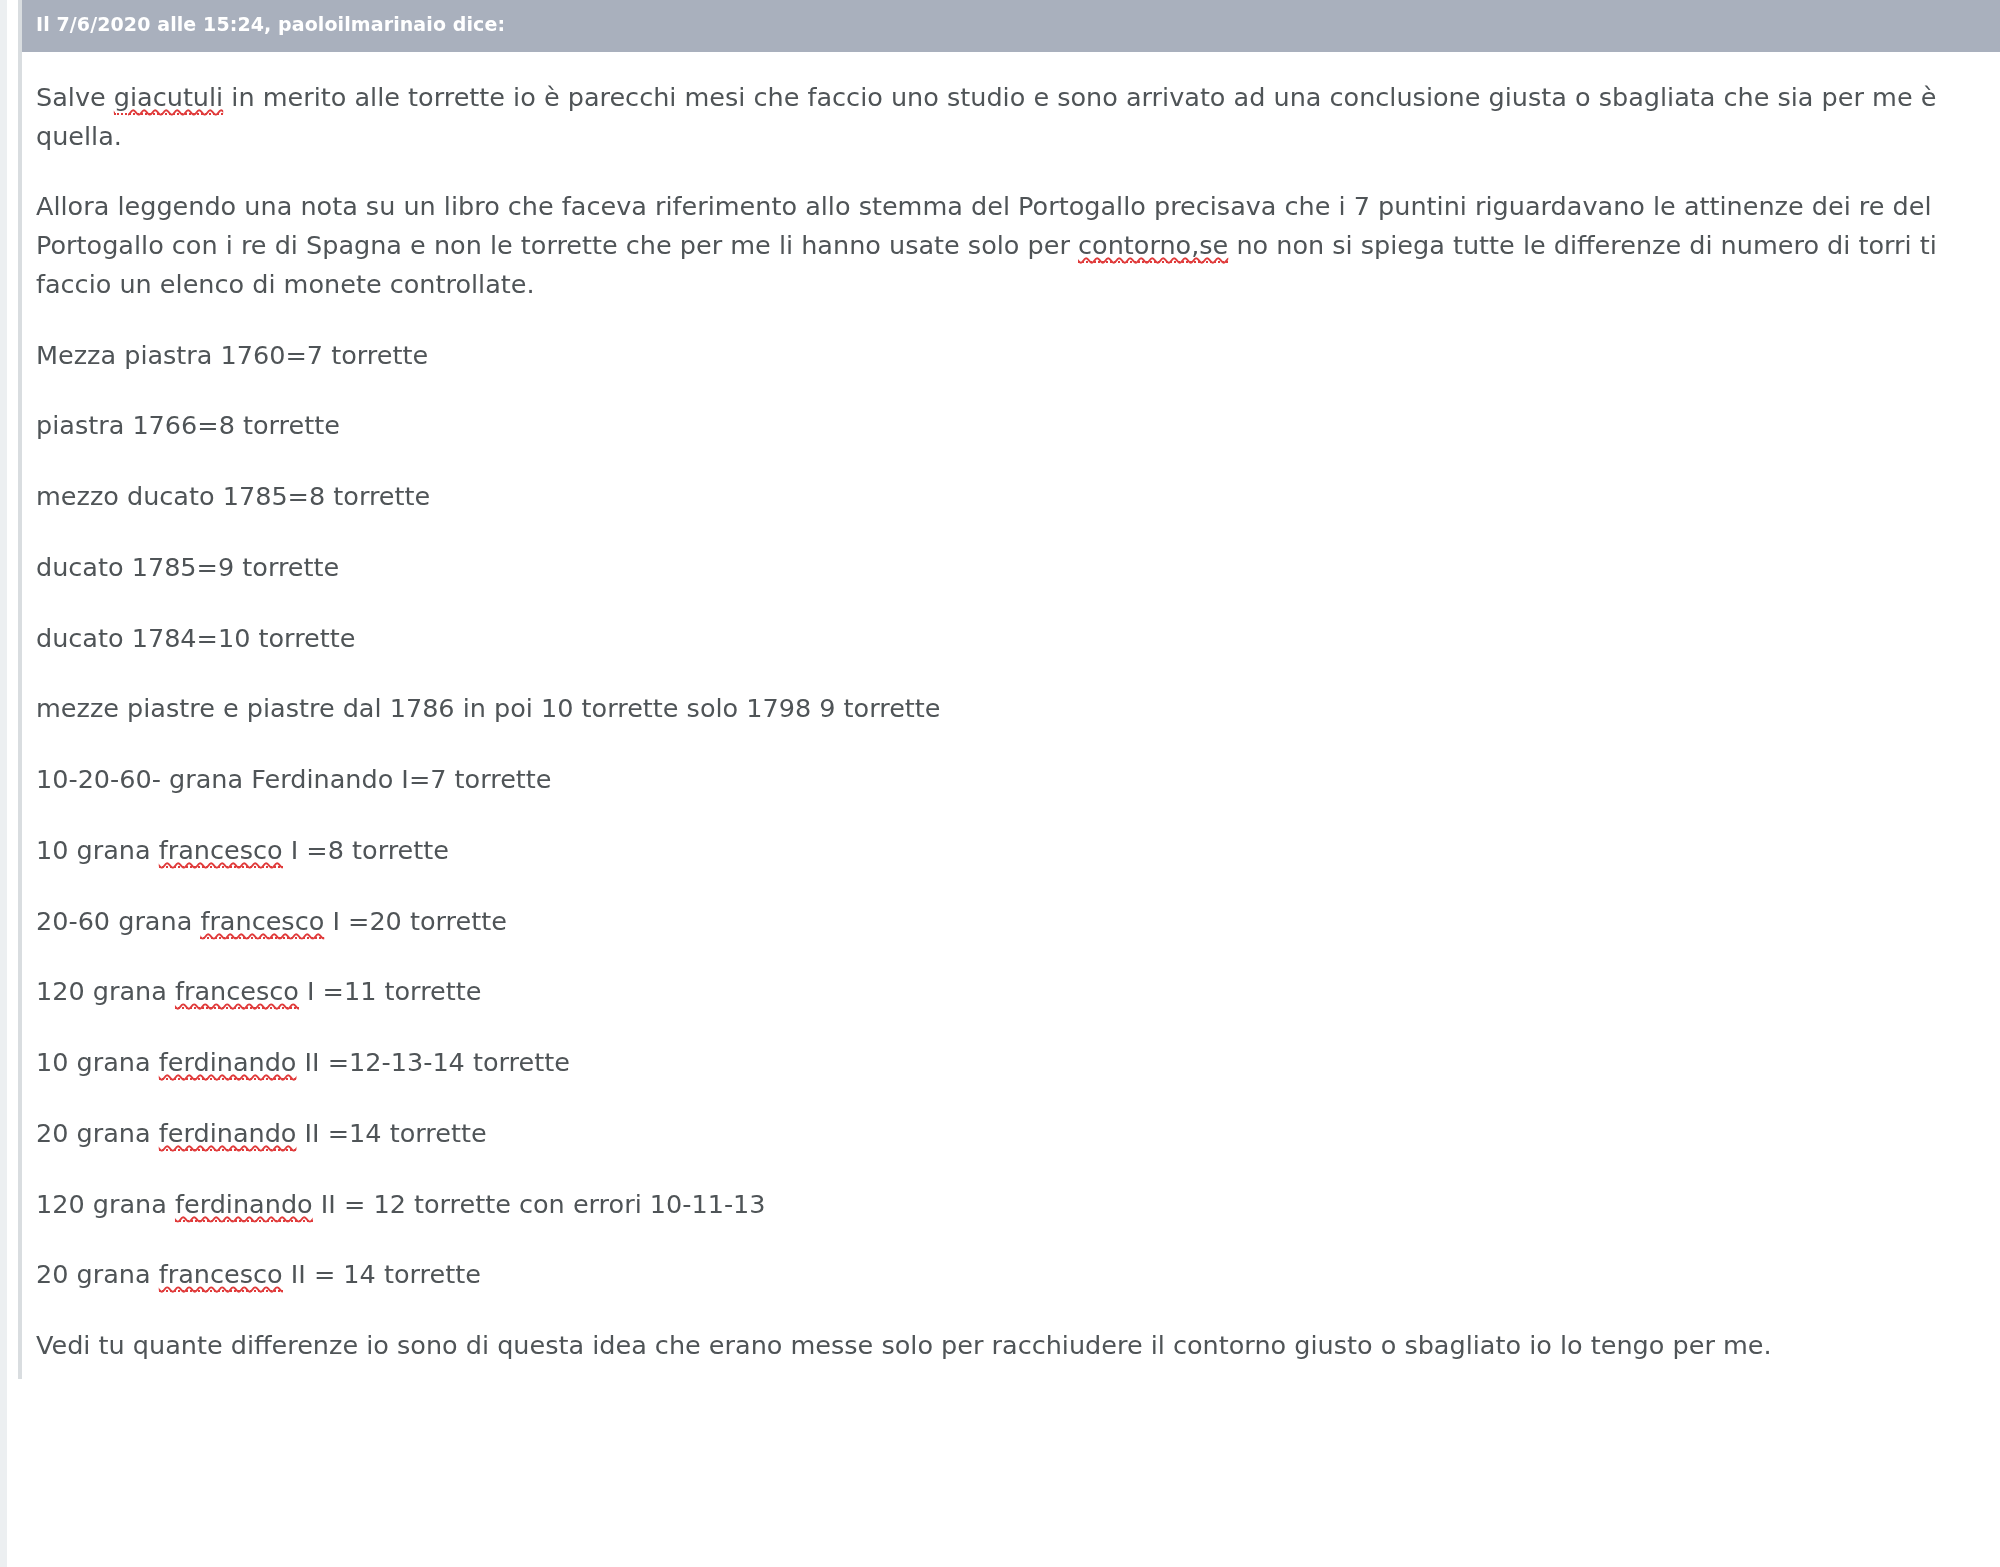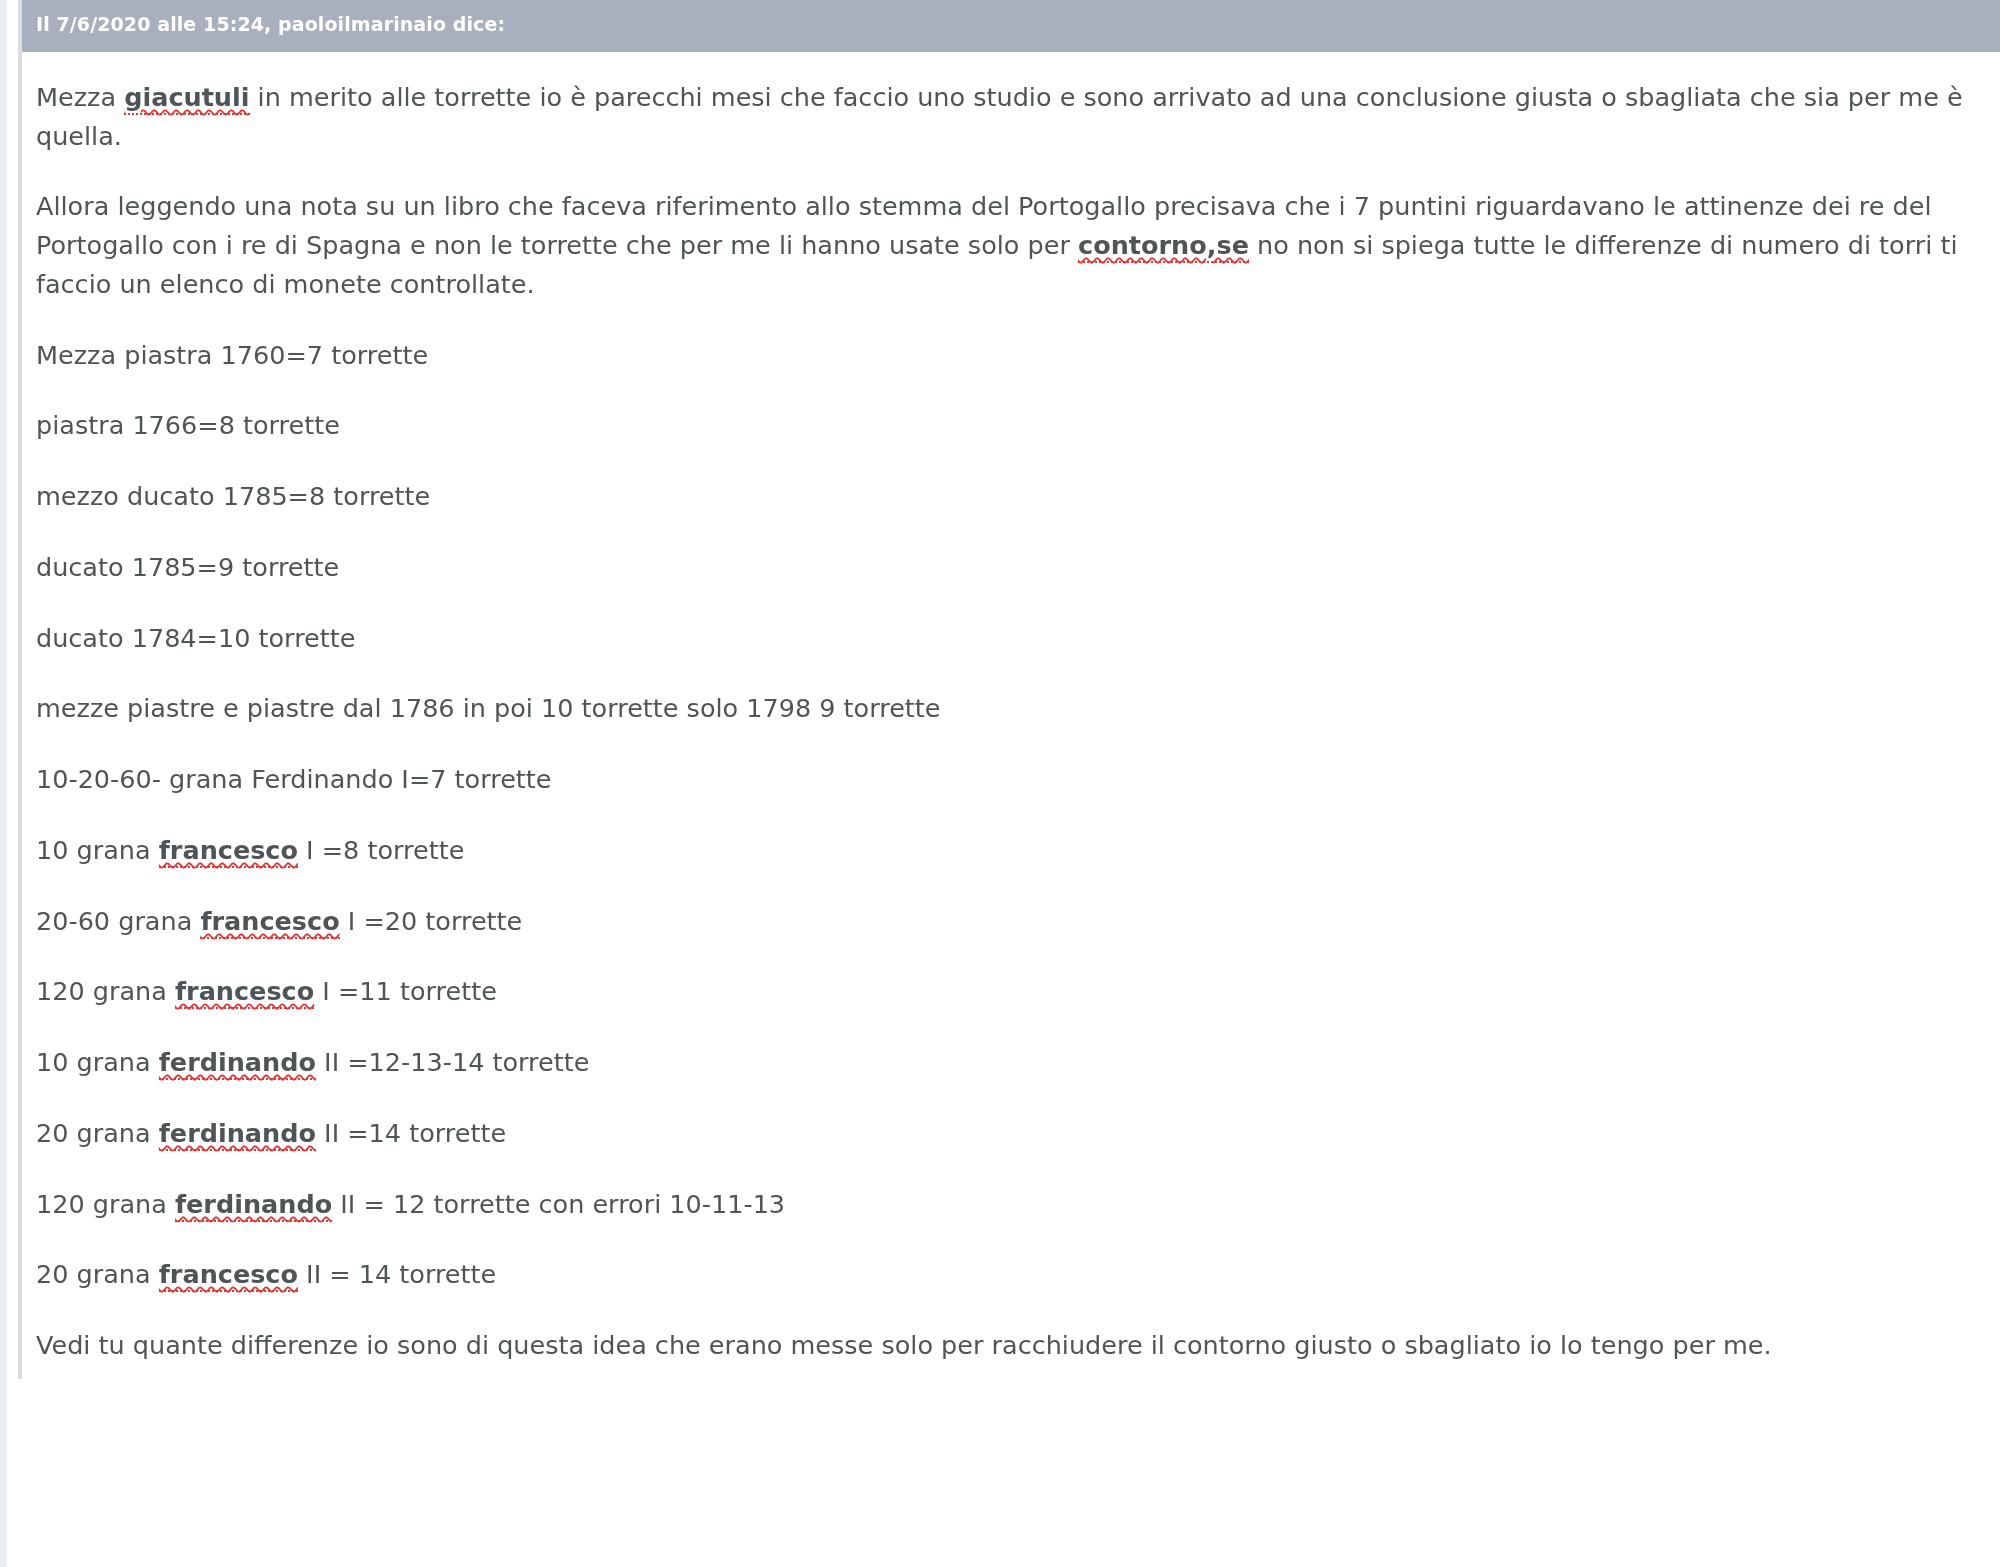--- a/index.html
+++ b/index.html
@@ -55,42 +55,41 @@
     margin: 0 0 32px 0;
     font-weight: 400;
   }
   .para:last-child {
     margin-bottom: 0;
   }
   .spell {
     border-bottom: 2px dotted #e03b3b;
     text-decoration: none;
     padding-bottom: 1px;
-    font-weight: bold;
   }
   .spell-wavy {
     text-decoration: underline;
     text-decoration-style: wavy;
     text-decoration-color: #e03b3b;
     text-decoration-thickness: 1.5px;
     text-underline-offset: 3px;
   }
 </style>
 </head>
 <body>
 
 <div class="page">
   <div class="left-rail"></div>
 
   <blockquote class="quote-block">
     <div class="quote-header">Il 7/6/2020 alle 15:24, paoloilmarinaio dice:</div>
 
     <div class="quote-body">
 
-    <p class="para"><span>Mezza </span><span class="spell spell-wavy">giacutuli</span><span> in merito alle torrette io è parecchi mesi che faccio uno studio e sono arrivato ad una conclusione giusta o sbagliata che sia per me è quella.</span></p>
+    <p class="para"><span>Salve </span><span class="spell spell-wavy">giacutuli</span><span> in merito alle torrette io è parecchi mesi che faccio uno studio e sono arrivato ad una conclusione giusta o sbagliata che sia per me è quella.</span></p>
         <p class="para"><span>Allora leggendo una nota su un libro che faceva riferimento allo stemma del Portogallo precisava che i 7 puntini riguardavano le attinenze dei re del Portogallo con i re di Spagna e non le torrette che per me li hanno usate solo per </span><span class="spell spell-wavy">contorno,se</span><span> no non si spiega tutte le differenze di numero di torri ti faccio un elenco di monete controllate.</span></p>
         <p class="para"><span>Mezza piastra 1760=7 torrette</span></p>
         <p class="para"><span>piastra 1766=8 torrette</span></p>
         <p class="para"><span>mezzo ducato 1785=8 torrette</span></p>
         <p class="para"><span>ducato 1785=9 torrette</span></p>
         <p class="para"><span>ducato 1784=10 torrette</span></p>
         <p class="para"><span>mezze piastre e piastre dal 1786 in poi 10 torrette solo 1798 9 torrette</span></p>
         <p class="para"><span>10-20-60- grana Ferdinando I=7 torrette</span></p>
         <p class="para"><span>10 grana </span><span class="spell spell-wavy">francesco</span><span> I =8 torrette</span></p>
         <p class="para"><span>20-60 grana </span><span class="spell spell-wavy">francesco</span><span> I =20 torrette</span></p>

